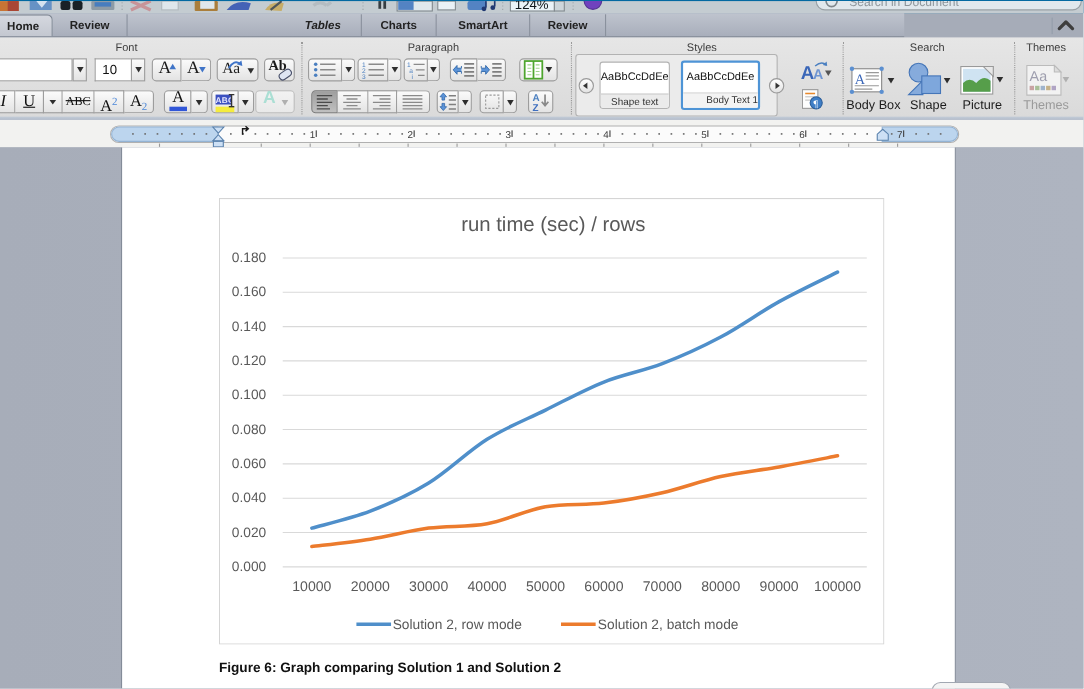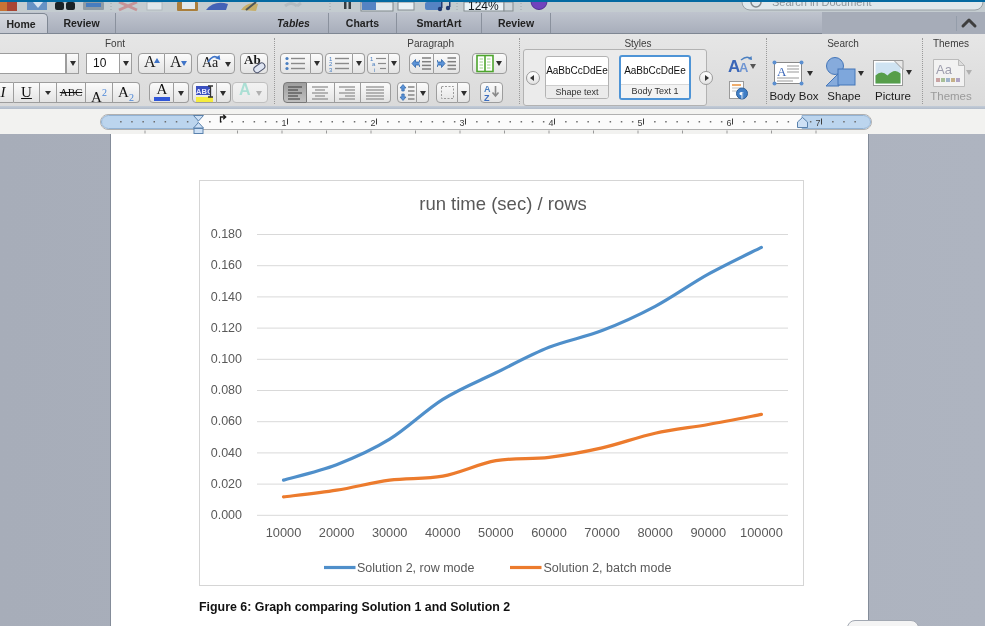--- a/index.html
+++ b/index.html
@@ -85,21 +85,21 @@
   <div class="tab" style="left:329px;width:68px;">Charts</div>
   <div class="tab" style="left:397px;width:85px;">SmartArt</div>
   <div class="tab" style="left:482px;width:69px;">Review</div>
   <div style="position:absolute;left:956px;top:4px;width:1px;height:15px;background:#949daa;"></div>
     <svg style="position:absolute;left:960px;top:5px;" width="18" height="12" viewBox="0 0 18 12">
       <path d="M3,9 L9,3 L15,9" fill="none" stroke="#3e3e3e" stroke-width="3" stroke-linecap="round" stroke-linejoin="round"></path>
     </svg>
 </div>
 <div class="abs" id="ribbon">
   <div class="seclabel" style="left:55px;">Font</div>
-  <div class="seclabel" style="left:334px;text-align:right;">Paragraph</div>
+  <div class="seclabel" style="left:334px;">Paragraph</div>
   <div class="seclabel" style="left:578px;">Styles</div>
   <div class="seclabel" style="left:783px;">Search</div>
   <div class="seclabel" style="left:891px;">Themes</div>
   <div class="vsep" style="left:274px;"></div>
   <div class="vsep" style="left:519px;"></div>
   <div class="vsep" style="left:766px;"></div>
   <div class="vsep" style="left:922px;"></div>
 
   <div class="btn r1" style="left:-30px;width:96px;background:#fff;"></div>
   <div class="btn r1" style="left:66px;width:13px;">
@@ -313,21 +313,21 @@
     </div>
   <div style="position:absolute;left:699px;top:37px;width:14px;height:14px;border-radius:50%;background:linear-gradient(#fff,#e2e2e2);border:1px solid #9a9a9a;box-sizing:border-box;">
       <div style="position:absolute;left:5px;top:3px;width:0;height:0;border-top:3px solid transparent;border-bottom:3px solid transparent;border-left:4.5px solid #333;"></div>
     </div>
   <div style="position:absolute;left:545px;top:22px;width:64px;height:43px;background:#fff;border:1px solid #b3b3b3;border-radius:3px;box-sizing:border-box;overflow:hidden;">
     <div style="height:28px;line-height:28px;text-align:center;font-size:10px;color:#111;">AaBbCcDdEe</div>
     <div style="height:13px;line-height:13px;text-align:center;font-size:9px;color:#333;background:#ebebeb;border-top:1px solid #cdcdcd;">Shape text</div>
   </div>
   <div style="position:absolute;left:619px;top:21px;width:72px;height:45px;background:#fff;border:2px solid #4e94d6;border-radius:3px;box-sizing:border-box;overflow:hidden;">
     <div style="height:27px;line-height:27px;text-align:center;font-size:10px;color:#111;">AaBbCcDdEe</div>
-    <div style="height:14px;line-height:13px;text-align:center;font-size:9px;color:#333;background:#f3f3f3;border-top:1px solid #d8d8d8;">Body Text 1</div>
+    <div style="height:14px;line-height:13px;text-align:right;font-size:9px;color:#333;background:#f3f3f3;border-top:1px solid #d8d8d8;">Body Text 1</div>
   </div>
   <svg style="position:absolute;left:728px;top:21px;" width="30" height="20" viewBox="0 0 30 20">
       <text x="0" y="17" font-family="Liberation Sans" font-size="17" font-weight="700" fill="#3a66b8">A</text>
       <text x="11" y="17" font-family="Liberation Sans" font-size="13" font-weight="700" fill="#6f95d2">A</text>
       <path d="M13,5 q6,-5 10,-1" fill="none" stroke="#4a7fc0" stroke-width="1.3"></path>
       <path d="M23.5,1 l0.5,4 l-4,-1 z" fill="#4a7fc0"></path>
     </svg>
   <div class="dar" style="left:750px;top:30px;border-top-color:#555;"></div>
   <svg style="position:absolute;left:729px;top:47px;" width="20" height="19" viewBox="0 0 20 19">
       <rect x="0.5" y="0.5" width="14" height="17" fill="#fdfdfd" stroke="#9a9a9a"></rect>

